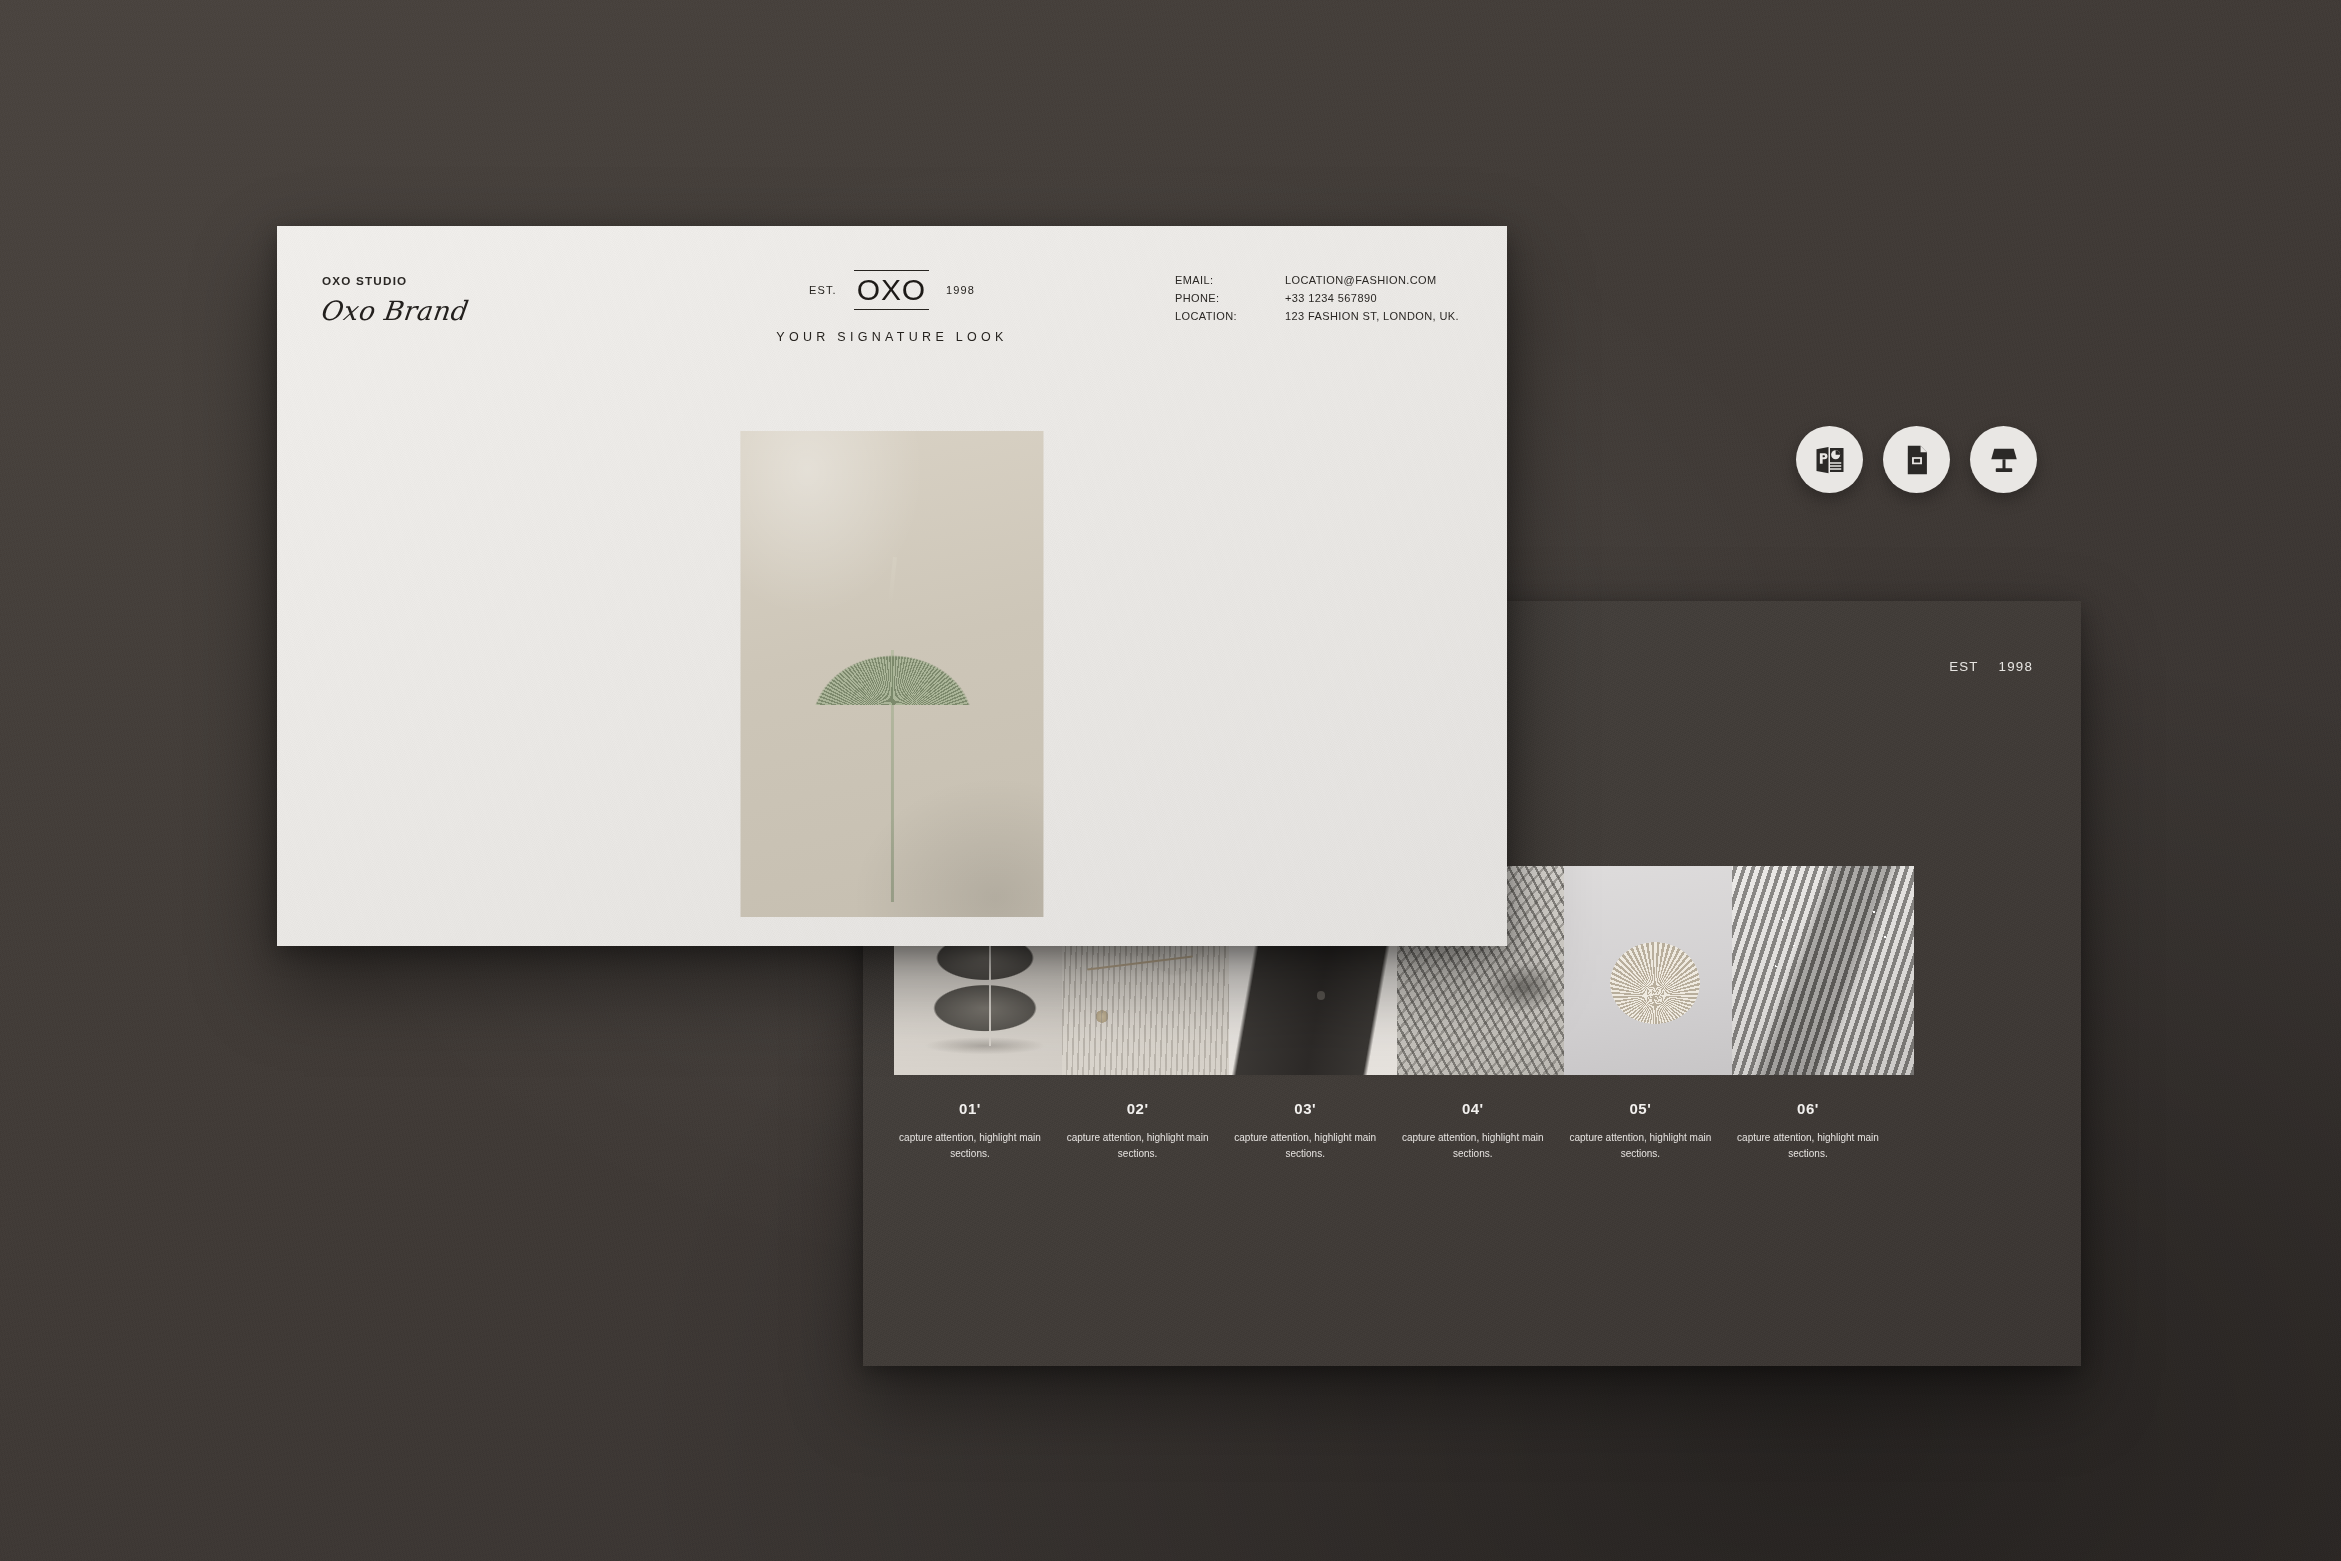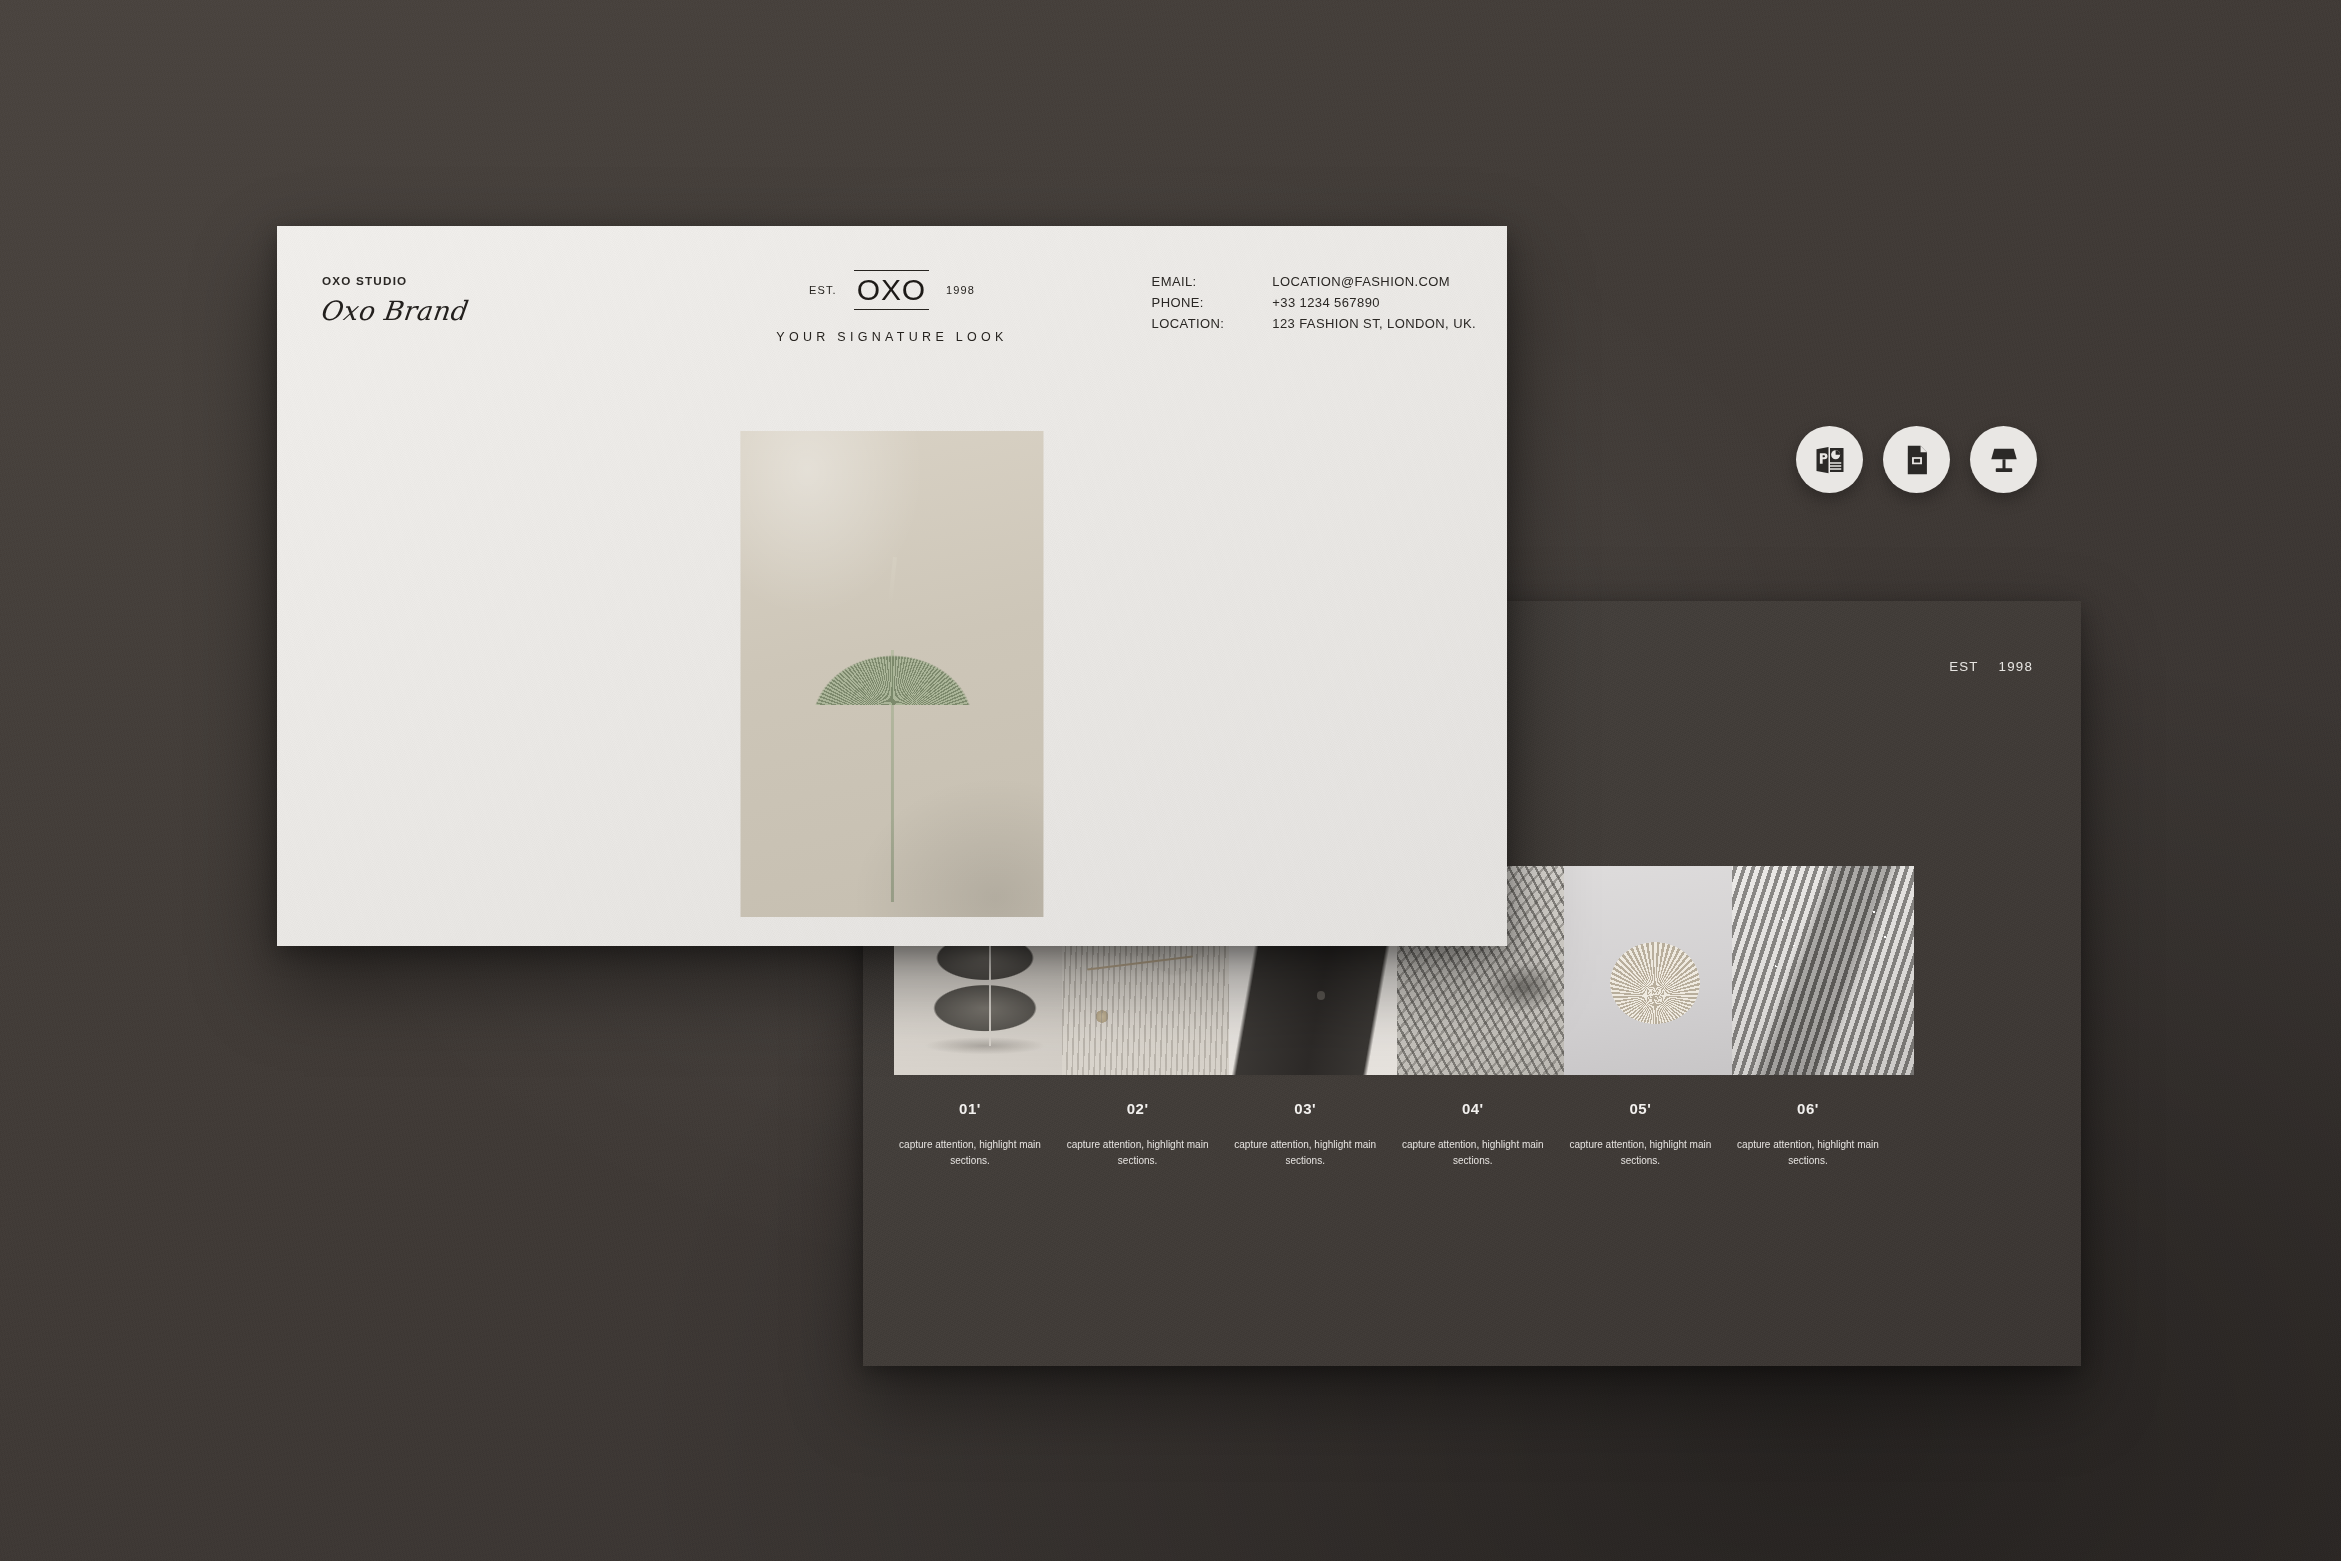--- a/index.html
+++ b/index.html
@@ -70,21 +70,21 @@
   .thumb-img {
     width:182px; height:209px;
     position:relative; overflow:hidden;
     background:#cfcac4;
   }
   .thumb-num {
     margin-top:25px; text-align:center;
     color:#f2f0ee; font-size:15px; font-weight:700; letter-spacing:0.5px;
   }
   .thumb-cap {
-    margin-top:20px; text-align:center;
+    margin-top:13px; text-align:center;
     color:#e6e3e0; font-size:10px; line-height:1.55; font-weight:400;
   }
 
   
   .ph { position:absolute; inset:0; }
   .ph-stones {
     background:
       radial-gradient(ellipse 47px 26.5px at 48% 20%, #6e6a64 0%, #55524d 60%, rgba(0,0,0,0) 62%),
       radial-gradient(ellipse 72px 33px at 50% 44%, #706c66 0%, #504d49 65%, rgba(0,0,0,0) 68%),
       radial-gradient(ellipse 75px 34px at 50% 68%, #7d7972 0%, #5b5853 66%, rgba(0,0,0,0) 69%),
@@ -192,23 +192,23 @@
     border-top:1.2px solid #26231f; border-bottom:1.2px solid #26231f;
   }
   .logo-mark .oxo {
     font-size:30px; letter-spacing:0.8px; color:#1d1a17; line-height:1; font-weight:400;
   }
   .tagline {
     margin-top:20px; font-size:12.5px; letter-spacing:4.3px; color:#26231f;
   }
 
   .fh-right {
-    position:absolute; right:31px; top:48px;
+    position:absolute; right:48px; top:48px;
     display:grid; grid-template-columns:auto auto; column-gap:48px; row-gap:6.2px;
-    font-size:13px; letter-spacing:0.4px; color:#2a2724;
+    font-size:11px; letter-spacing:0.4px; color:#2a2724;
   }
   .fh-right .k { font-weight:400; }
   .fh-right .v { font-weight:400; }
 
   
   #hero-photo {
     position:absolute; left:50%; top:205px; transform:translateX(-50%);
     width:303px; height:486px;
     overflow:hidden;
     background:linear-gradient(168deg,#d9d2c5 0%,#cdc6b8 45%,#c6bfb1 100%);

